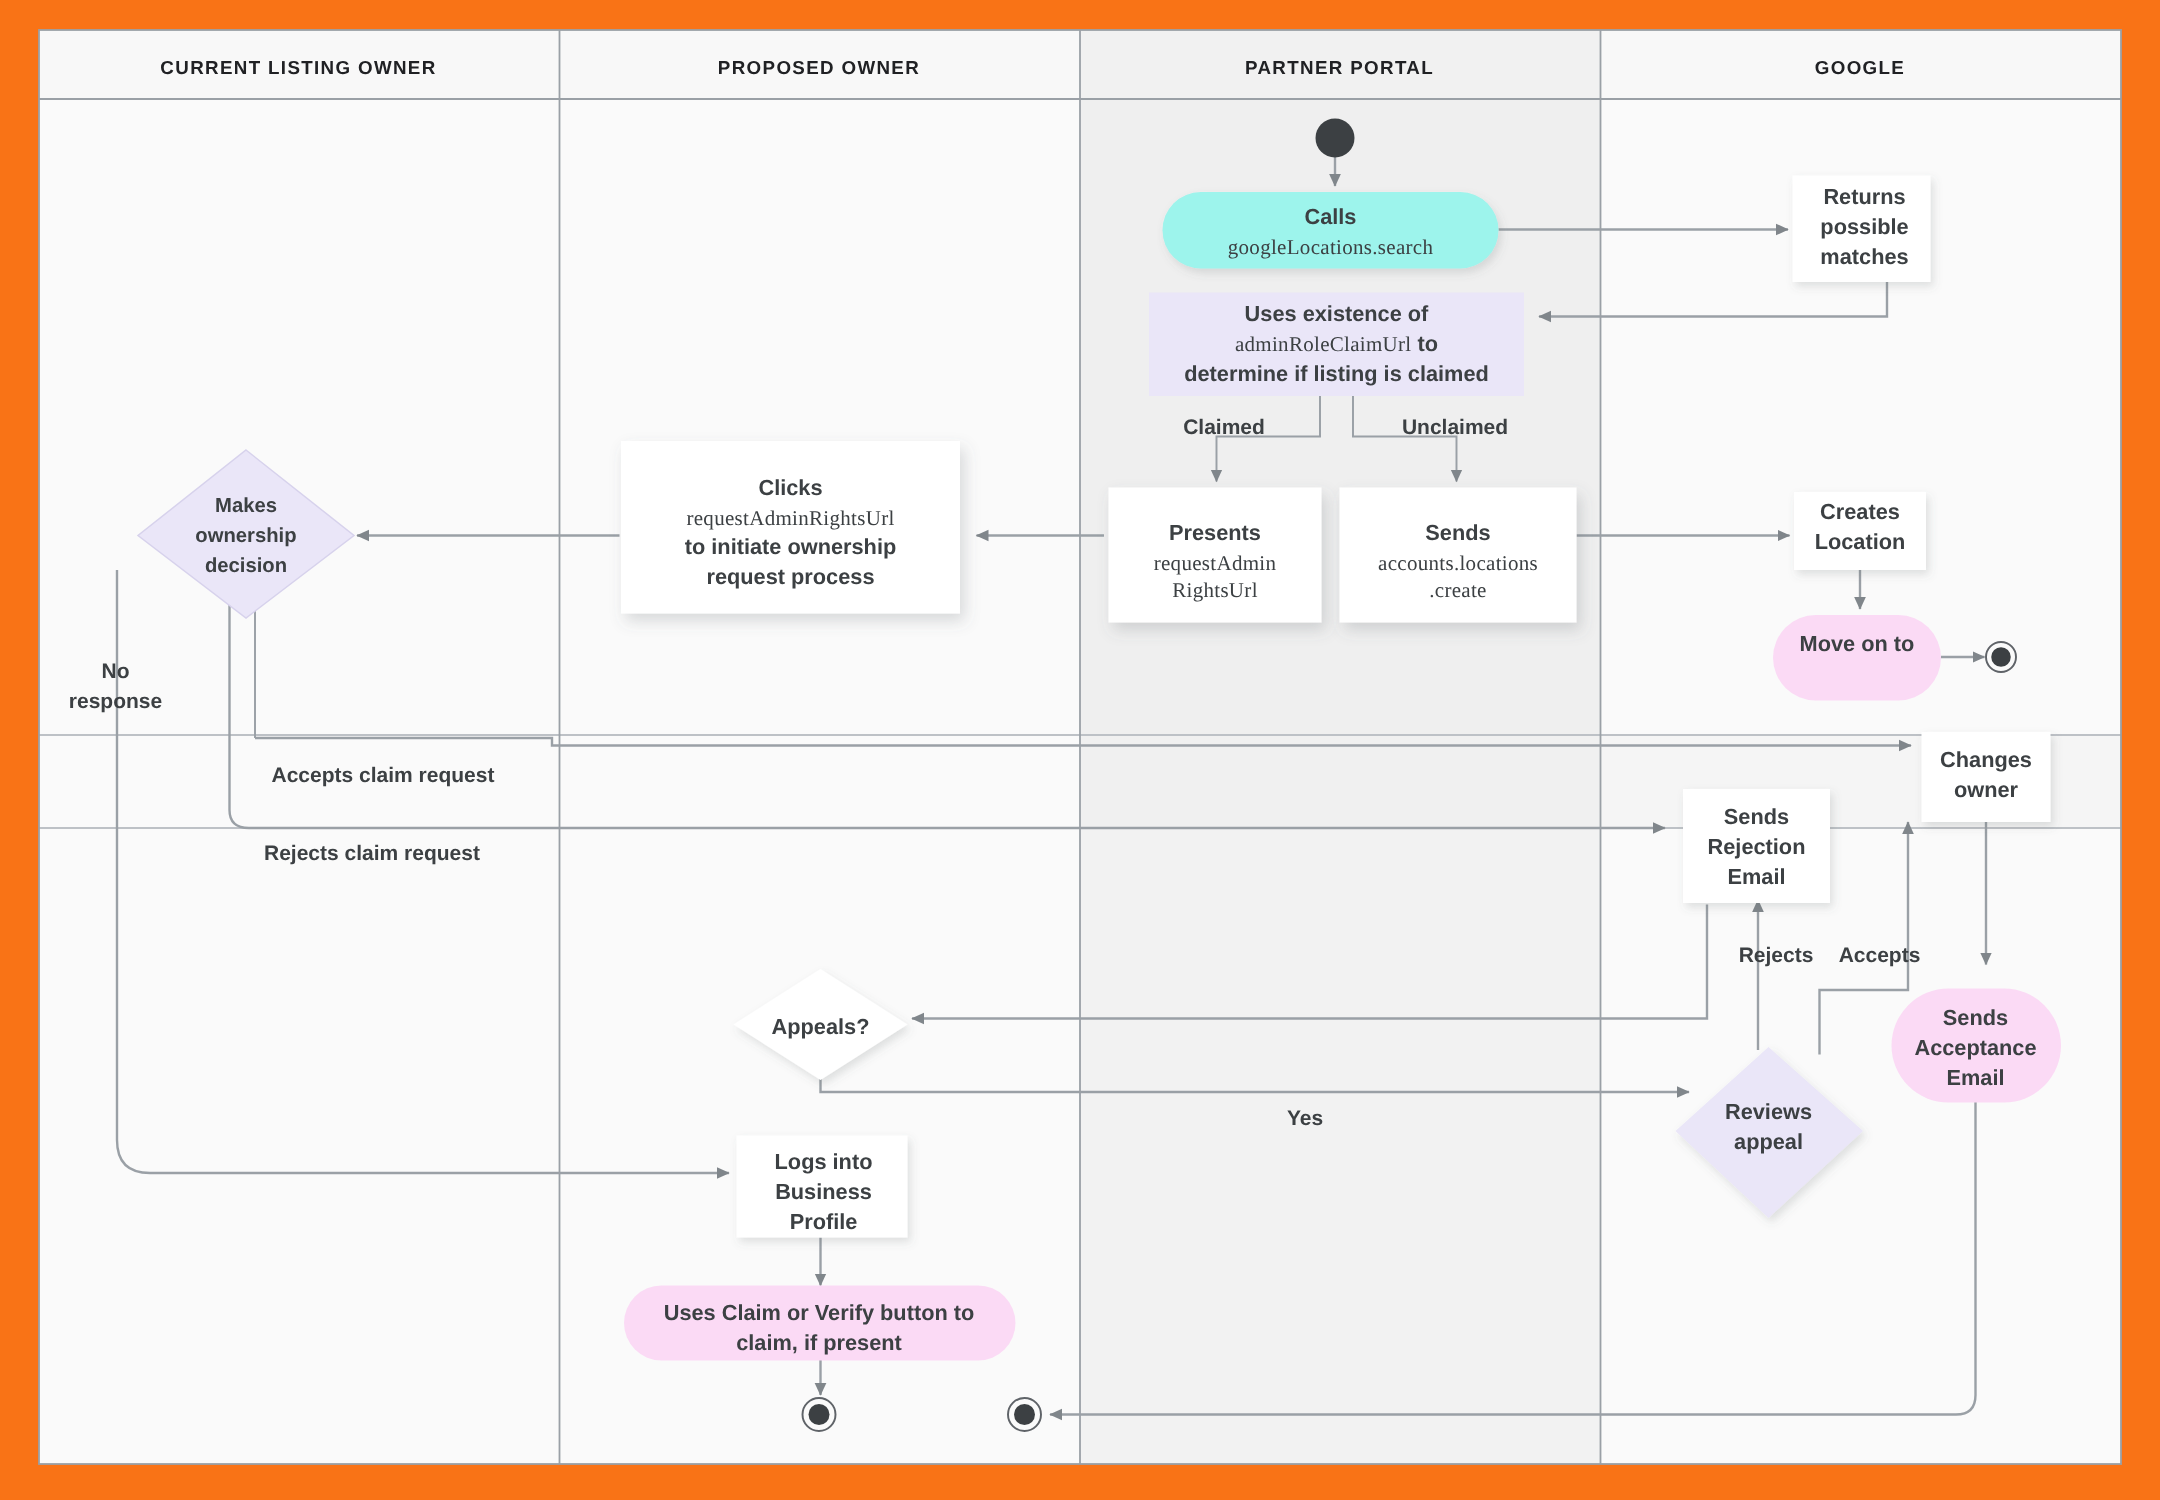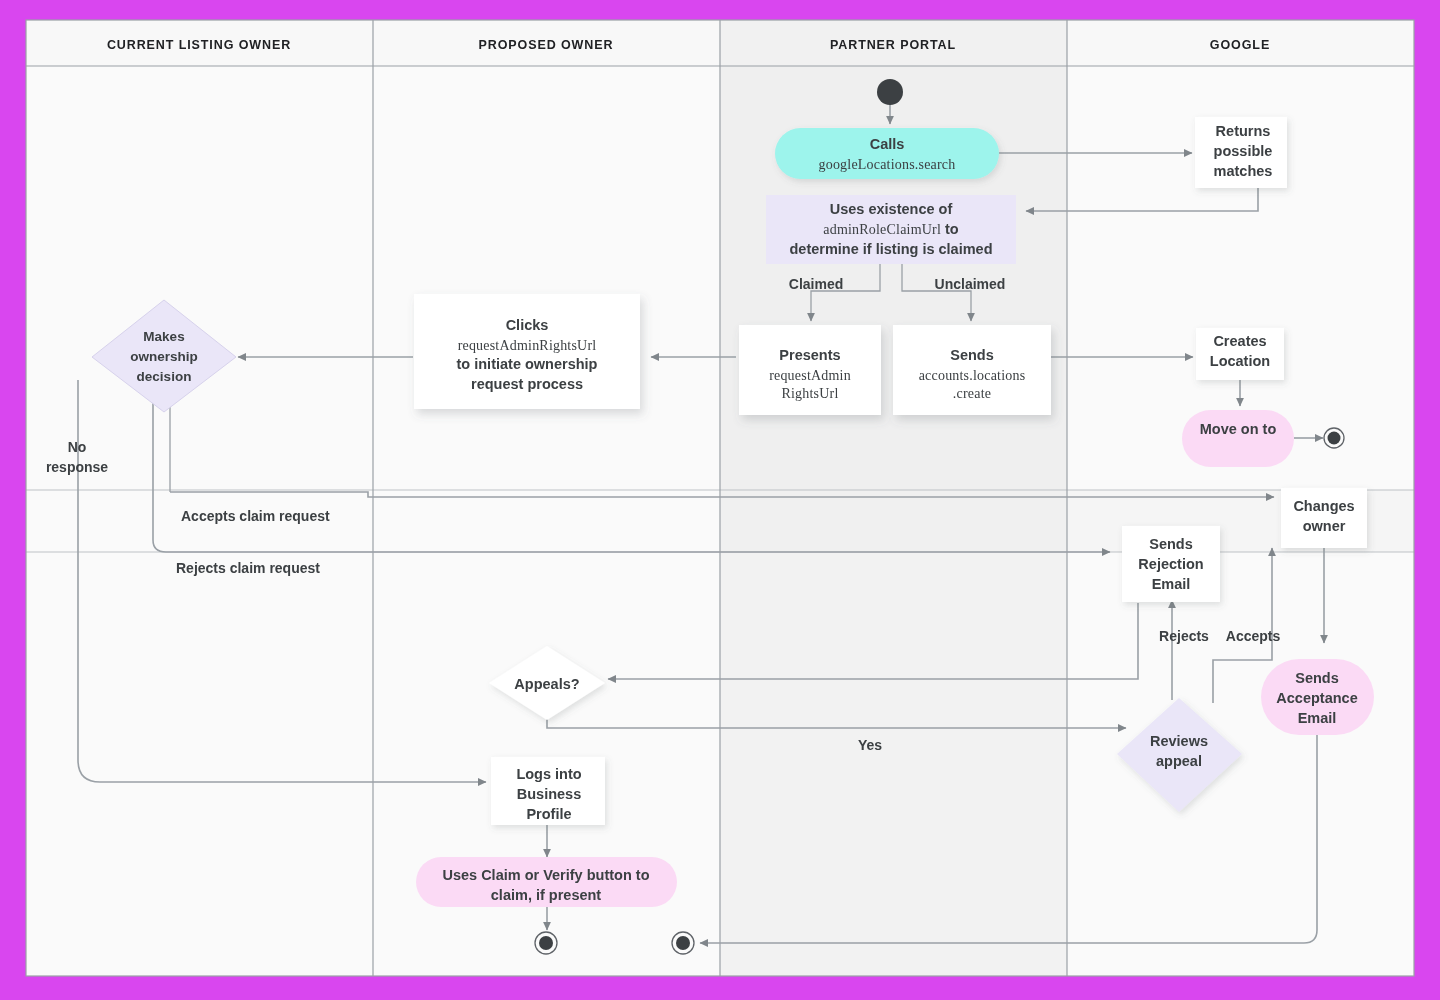--- a/index.html
+++ b/index.html
@@ -5,21 +5,21 @@
   html, body {
     margin: 0;
     padding: 0;
     background: #f7f7f7;
     font-family: "Liberation Sans", sans-serif;
   }
   #stage {
     position: relative;
     width: 1440px;
     height: 1000px;
-    background: #d946ef;
+    background: #f97316;
     overflow: hidden;
   }
   svg.diagram {
     position: absolute;
     left: 0;
     top: 0;
     width: 1440px;
     height: 1000px;
   }
   .lane-head-text {

